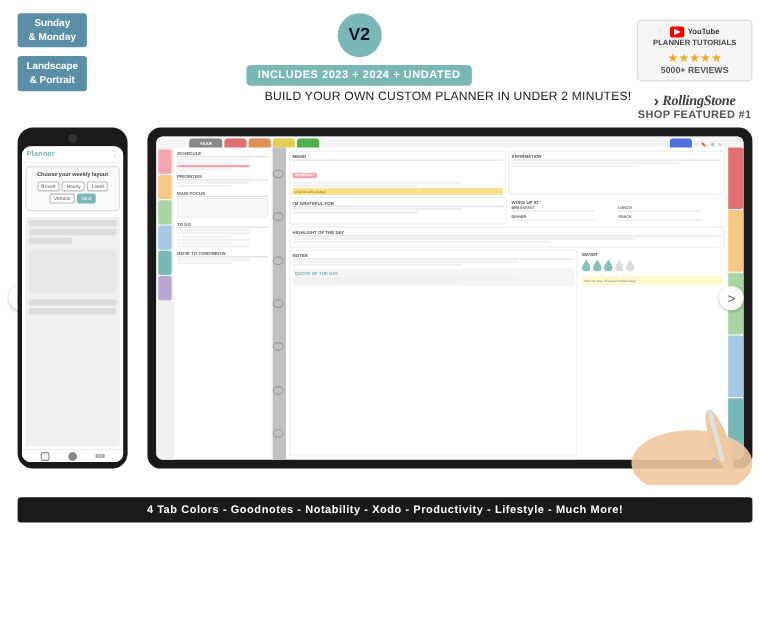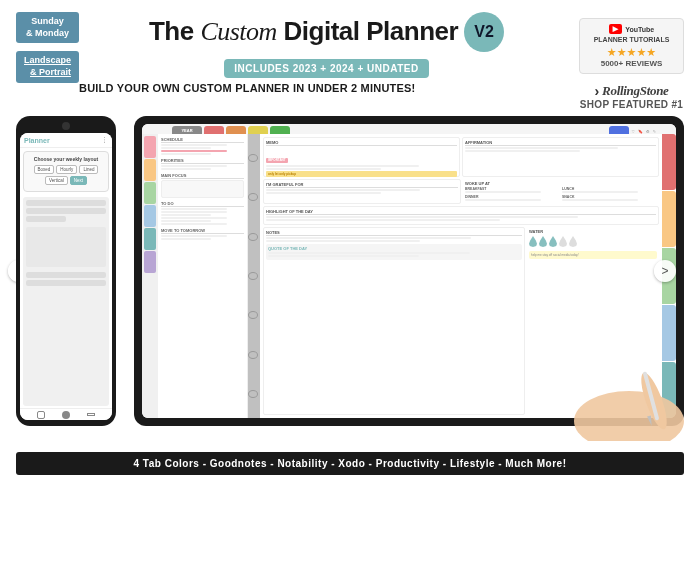--- a/index.html
+++ b/index.html
@@ -37,27 +37,26 @@
       border-radius: 3px;
       line-height: 1.3;
       min-width: 60px;
     }
 
     .landscape-badge {
       background: #5b8fa8;
       color: #fff;
       font-size: 9px;
       font-weight: bold;
-      text-align: right;
+      text-align: center;
       padding: 4px 8px;
       border-radius: 3px;
       line-height: 1.3;
       margin-top: 4px;
       min-width: 60px;
-      text-decoration: underline;
     }
 
     .main-title {
       font-size: 26px;
       font-weight: 900;
       color: #1a1a1a;
       line-height: 1.1;
       letter-spacing: -0.5px;
     }
 
@@ -76,23 +75,23 @@
       text-align: center;
       padding: 4px 10px;
       border-radius: 4px;
       margin: 4px auto;
       display: inline-block;
       letter-spacing: 0.5px;
     }
 
     .build-text {
       font-size: 11px;
-      font-weight: 700;
+      font-weight: 400;
       color: #1a1a1a;
-      text-align: left;
+      text-align: right;
       letter-spacing: 0.2px;
     }
 
     .v2-badge {
       background: #7ab8b8;
       color: #0f172a;
       font-size: 16px;
       font-weight: 900;
       border-radius: 50%;
       width: 40px;
@@ -401,23 +400,20 @@
 
   <div class="top-bar">
 
     <div class="top-left-badges">
       <div class="sunday-monday-badge">Sunday<br>&amp; Monday</div>
       <div class="landscape-badge">Landscape<br>&amp; Portrait</div>
     </div>
 
     <div class="title-includes-area">
       <div style="display:flex; align-items:center; justify-content:center; gap:6px;">
-        <div class="main-title">
-          <span>The </span><span class="custom-italic">Custom</span><span> Digital Planner</span>
-        </div>
         <div class="v2-badge">V2</div>
       </div>
       <div style="text-align:center; margin-top:3px;">
         <span class="includes-banner">INCLUDES 2023 + 2024 + UNDATED</span>
       </div>
       <div class="build-text">BUILD YOUR OWN CUSTOM PLANNER IN UNDER 2 MINUTES!</div>
     </div>
 
     <div class="right-panel">
       <div class="youtube-box">

